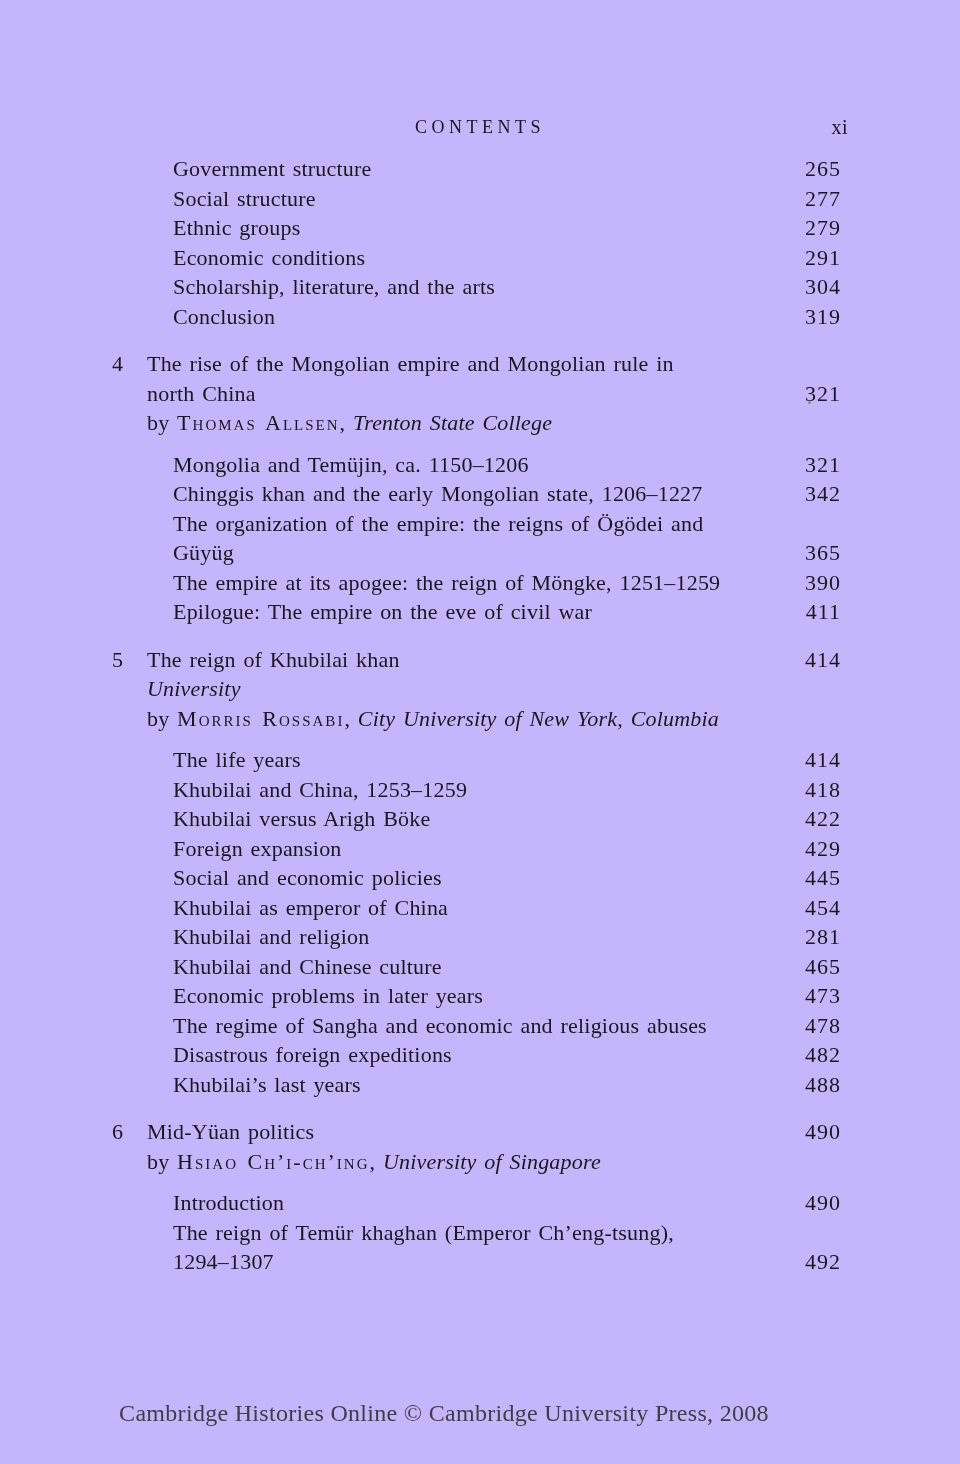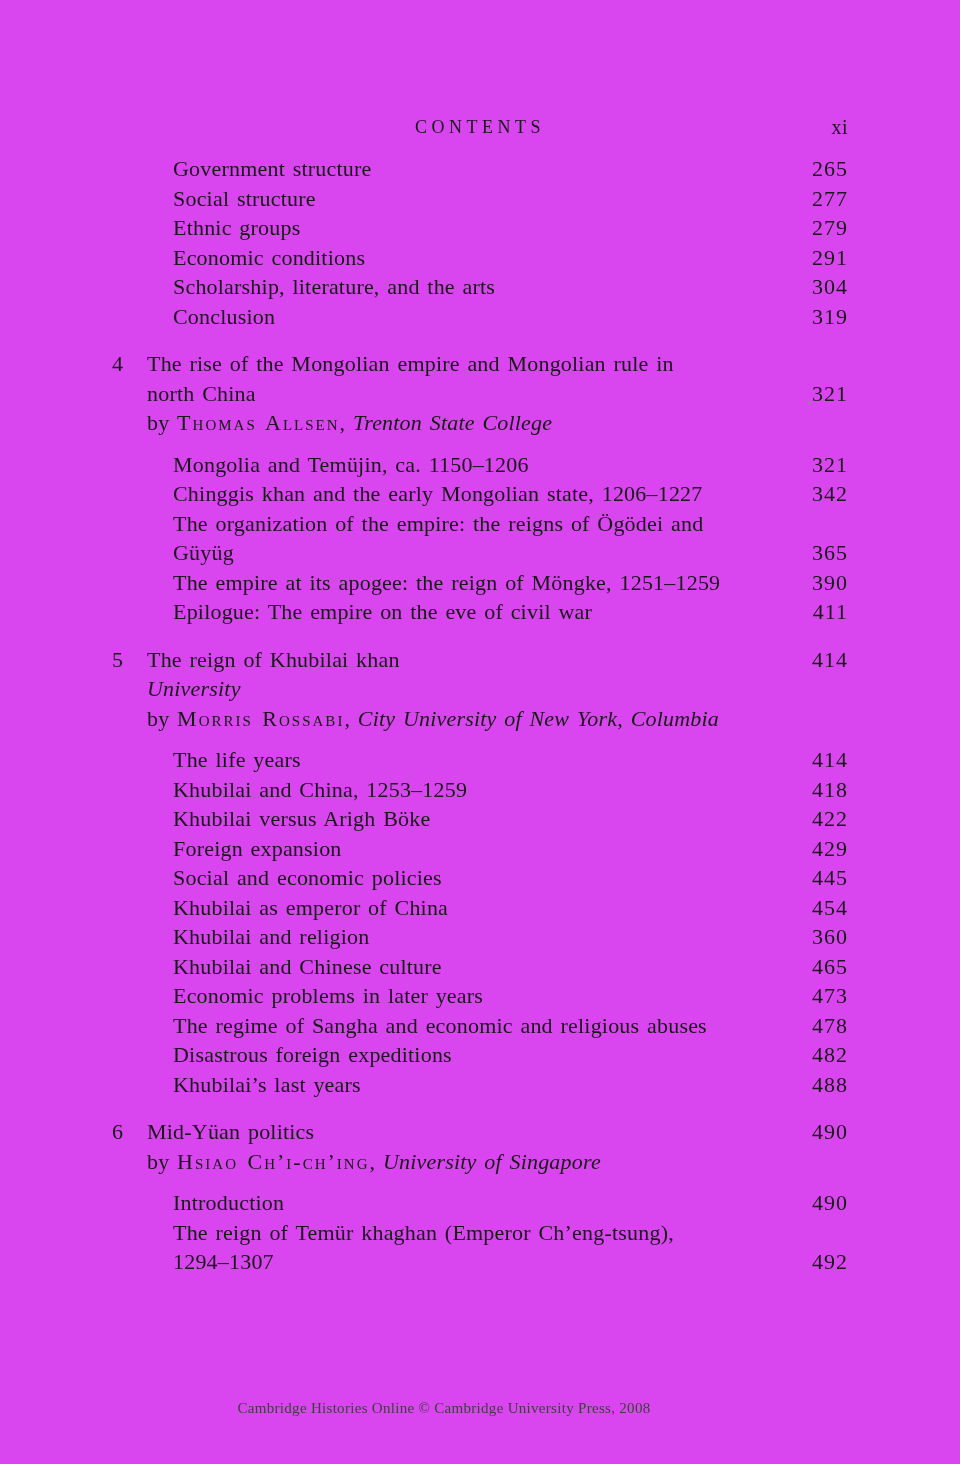--- a/index.html
+++ b/index.html
@@ -1,50 +1,50 @@
 <!DOCTYPE html>
 <html><head>
 <meta charset="utf-8">
 <style>
   * { margin:0; padding:0; box-sizing:border-box; }
   html,body { background:#ffffff; }
   body { width:960px; height:1464px; }
   .page {
     position:relative; width:960px; height:1464px;
-    background:#d946ef; color:#191919; overflow:hidden;
+    background:#c4b5fd; color:#191919; overflow:hidden;
     font-family:"Liberation Serif", serif;
   }
   .content { position:absolute; left:112px; top:0; width:736px; padding-top:112px; }
 
   .header { position:relative; height:30px; line-height:30px; }
   .header-title {
     display:block; text-align:center;
     font-size:18px; letter-spacing:4.5px; font-weight:400;
   }
   .folio { position:absolute; right:0; top:0; font-size:20px; letter-spacing:0.5px; }
 
   .row {
     position:relative; line-height:29.5px; font-size:22px;
     white-space:nowrap; word-spacing:2px; letter-spacing:0.2px;
   }
-  .row .page-num { position:absolute; right:0; top:0; letter-spacing:1px; }
+  .row .page-num { position:absolute; right:7px; top:0; letter-spacing:1px; }
   .indent-sub  { padding-left:61px; }
   .indent-chap { padding-left:35px; }
   .chapter-num { position:absolute; left:0; top:0; }
 
   .sc { font-variant:small-caps; letter-spacing:2px; }
   .it { font-style:italic; letter-spacing:0.2px; }
 
   .first-list { margin-top:20px; }
   .chapter    { margin-top:18px; }
   .entry-list { margin-top:12px; }
 
   .footer {
     position:absolute; left:0; top:1400px; width:888px;
-    text-align:center; font-size:15px; color:#3f3f3f;
+    text-align:center; font-size:24px; color:#3f3f3f;
     font-family:"Liberation Serif", serif; letter-spacing:0.3px;
   }
   .artifact-dot {
     position:absolute; left:808px; top:401px;
     width:3px; height:3px; border-radius:50%; background:#8a8a8a;
   }
 </style>
 </head>
 <body>
 
@@ -80,21 +80,21 @@
           <div class="row indent-chap"><span class="chapter-num">5</span><span><span>The reign of Khubilai khan</span></span><span class="page-num">414</span></div>
           <div class="row indent-chap"><span><span class="it">University</span></span></div>
           <div class="row indent-chap"><span><span>by </span><span class="sc">Morris Rossabi</span><span>, </span><span class="it">City University of New York, Columbia</span></span></div>
           <div class="entry-list">
             <div class="row indent-sub"><span>The life years</span><span class="page-num">414</span></div>
             <div class="row indent-sub"><span>Khubilai and China, 1253–1259</span><span class="page-num">418</span></div>
             <div class="row indent-sub"><span>Khubilai versus Arigh Böke</span><span class="page-num">422</span></div>
             <div class="row indent-sub"><span>Foreign expansion</span><span class="page-num">429</span></div>
             <div class="row indent-sub"><span>Social and economic policies</span><span class="page-num">445</span></div>
             <div class="row indent-sub"><span>Khubilai as emperor of China</span><span class="page-num">454</span></div>
-            <div class="row indent-sub"><span>Khubilai and religion</span><span class="page-num">360</span></div>
+            <div class="row indent-sub"><span>Khubilai and religion</span><span class="page-num">281</span></div>
             <div class="row indent-sub"><span>Khubilai and Chinese culture</span><span class="page-num">465</span></div>
             <div class="row indent-sub"><span>Economic problems in later years</span><span class="page-num">473</span></div>
             <div class="row indent-sub"><span>The regime of Sangha and economic and religious abuses</span><span class="page-num">478</span></div>
             <div class="row indent-sub"><span>Disastrous foreign expeditions</span><span class="page-num">482</span></div>
             <div class="row indent-sub"><span>Khubilai’s last years</span><span class="page-num">488</span></div>
           </div>
         </div>
         <div class="chapter">
           <div class="row indent-chap"><span class="chapter-num">6</span><span><span>Mid-Yüan politics</span></span><span class="page-num">490</span></div>
           <div class="row indent-chap"><span><span>by </span><span class="sc">Hsiao Ch’i-ch’ing</span><span>, </span><span class="it">University of Singapore</span></span></div>

